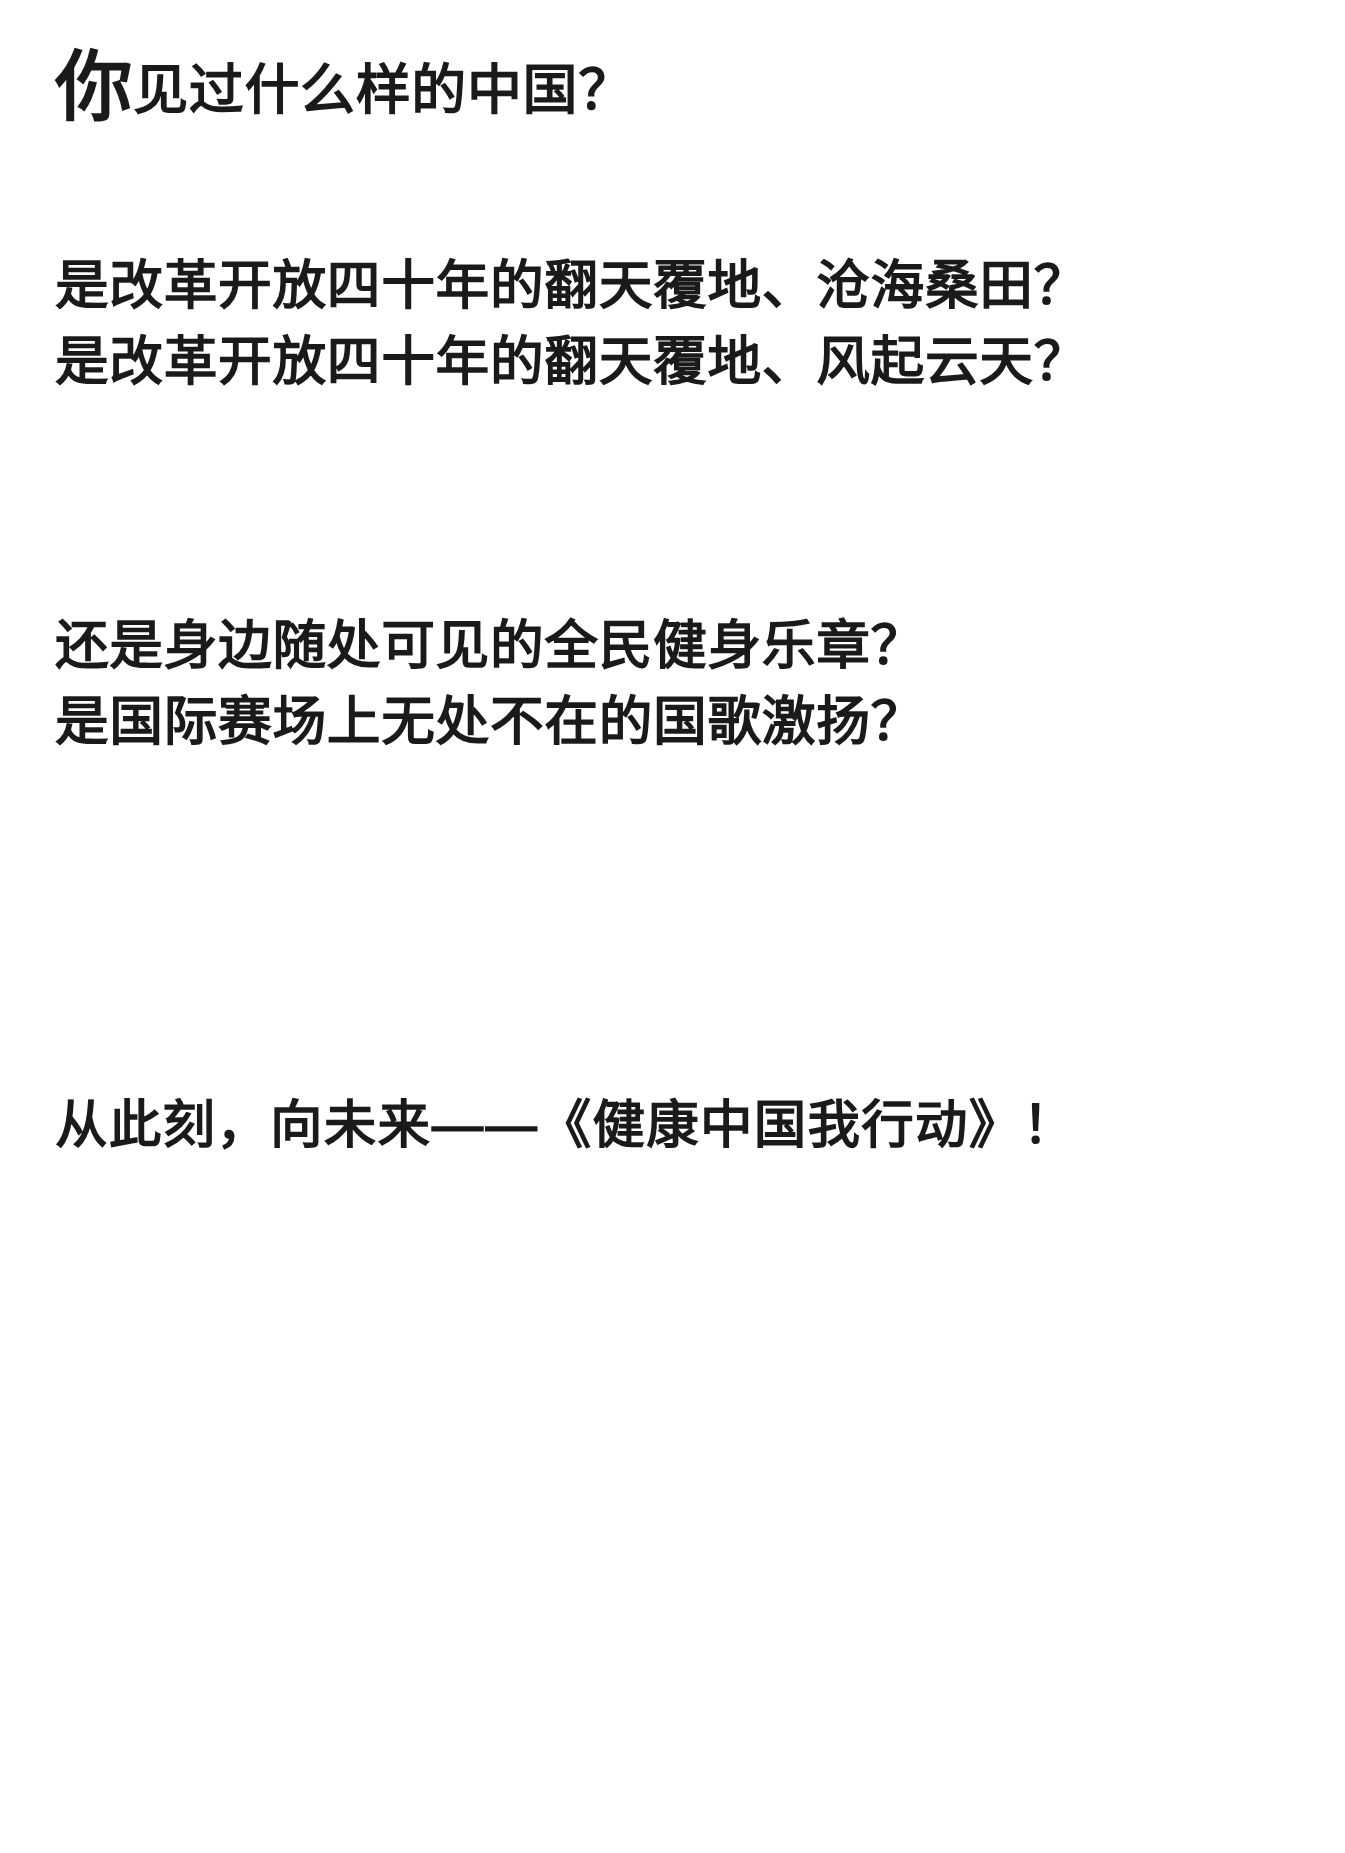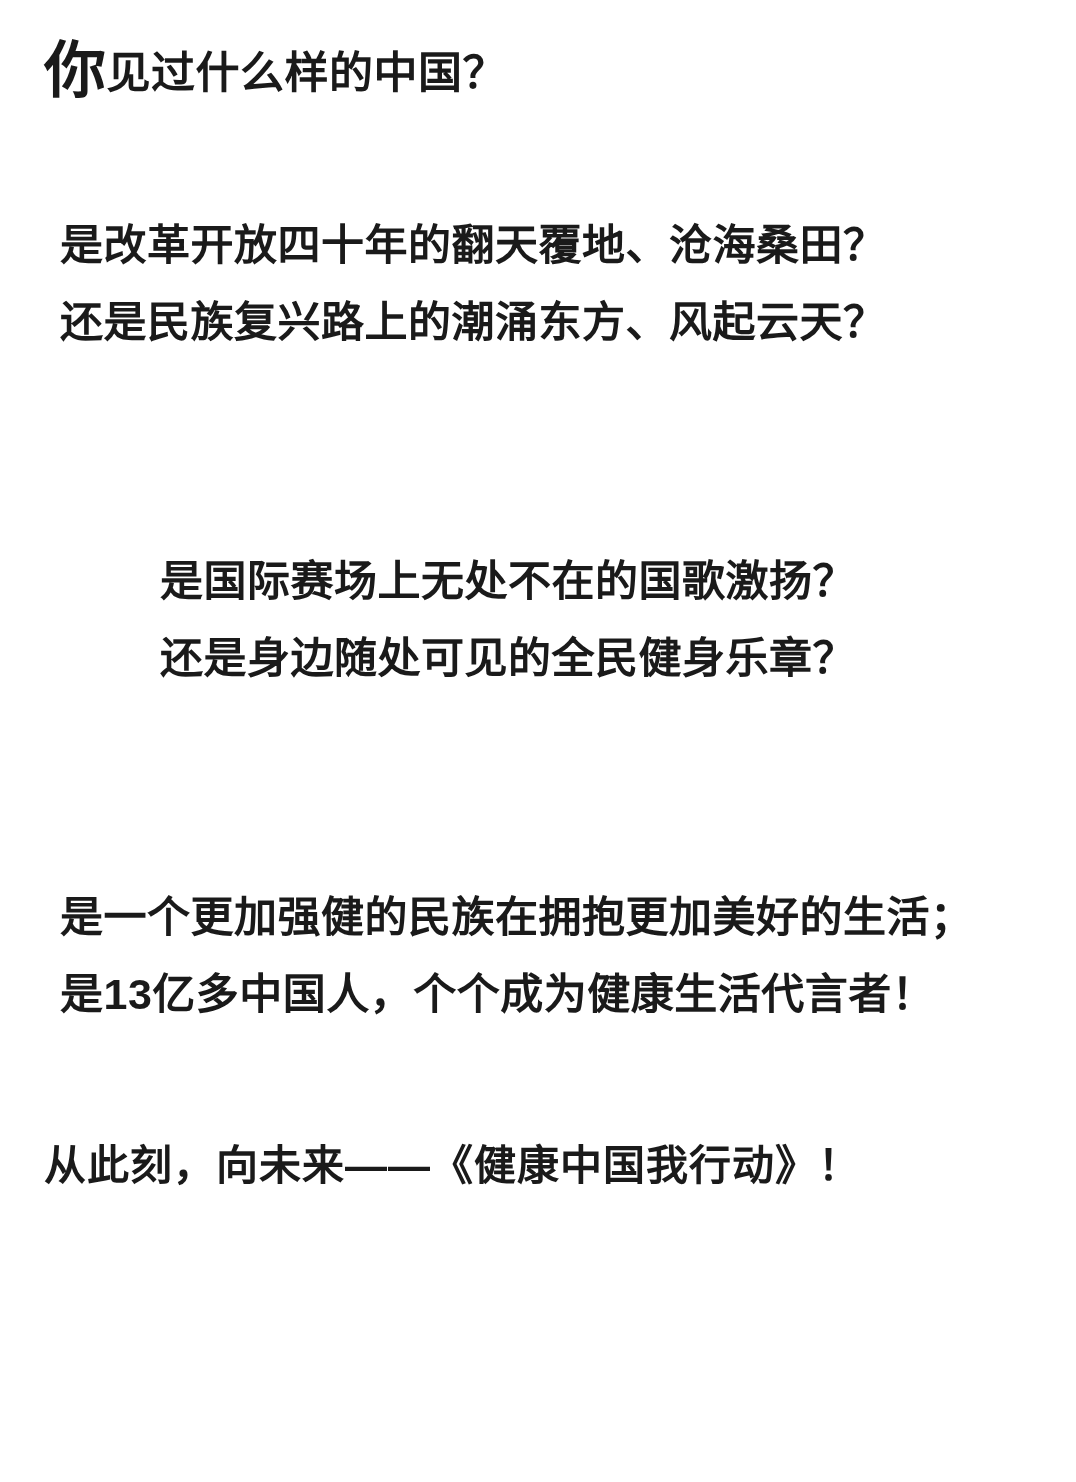--- a/index.html
+++ b/index.html
@@ -36,27 +36,26 @@
   .q-lead {
     font-size: 62px;
     font-weight: 800;
     vertical-align: -4px;
   }
   .q-rest {
     font-size: 44px;
     font-weight: 700;
   }
   .body-line {
-    margin: 16px;
+    margin: 0;
     font-size: 43px;
     font-weight: 700;
     line-height: 1.42;
     letter-spacing: 0.5px;
     white-space: nowrap;
-    text-align: right;
   }
   .final {
     margin: 0;
     font-size: 42px;
     font-weight: 800;
     line-height: 1.36;
     letter-spacing: 1px;
   }
   
   .gap-lg { height: 92px; }
@@ -79,42 +78,38 @@
 <div class="page">
 
   <div class="block">
     <p class="q-line"><span class="q-lead">你</span><span class="q-rest">见过什么样的中国？</span></p>
   </div>
 
   <div class="gap-lg"></div>
 
   <div class="block">
     <p class="body-line">是改革开放四十年的翻天覆地、沧海桑田？</p>
-    <p class="body-line">还是民族复兴路上的潮涌东方、风起云天？</p>
+    <p class="body-line">是改革开放四十年的翻天覆地、风起云天？</p>
   </div>
 
   <div class="gap-md"></div>
 
 
   <div class="gap-lg"></div>
 
   <div class="block">
+    <p class="body-line">还是身边随处可见的全民健身乐章？</p>
     <p class="body-line">是国际赛场上无处不在的国歌激扬？</p>
-    <p class="body-line">还是身边随处可见的全民健身乐章？</p>
   </div>
 
   <div class="gap-md"></div>
 
 
   <div class="gap-lg"></div>
 
-  <div class="block">
-    <p class="body-line">是一个更加强健的民族在拥抱更加美好的生活；</p>
-    <p class="body-line">是13亿多中国人，个个成为健康生活代言者！</p>
-  </div>
 
   <div class="gap-final"></div>
 
   <div class="block">
     <p class="final">从此刻，向未来——《健康中国我行动》！</p>
   </div>
 
   <div class="watermark"></div>
 
 </div>

